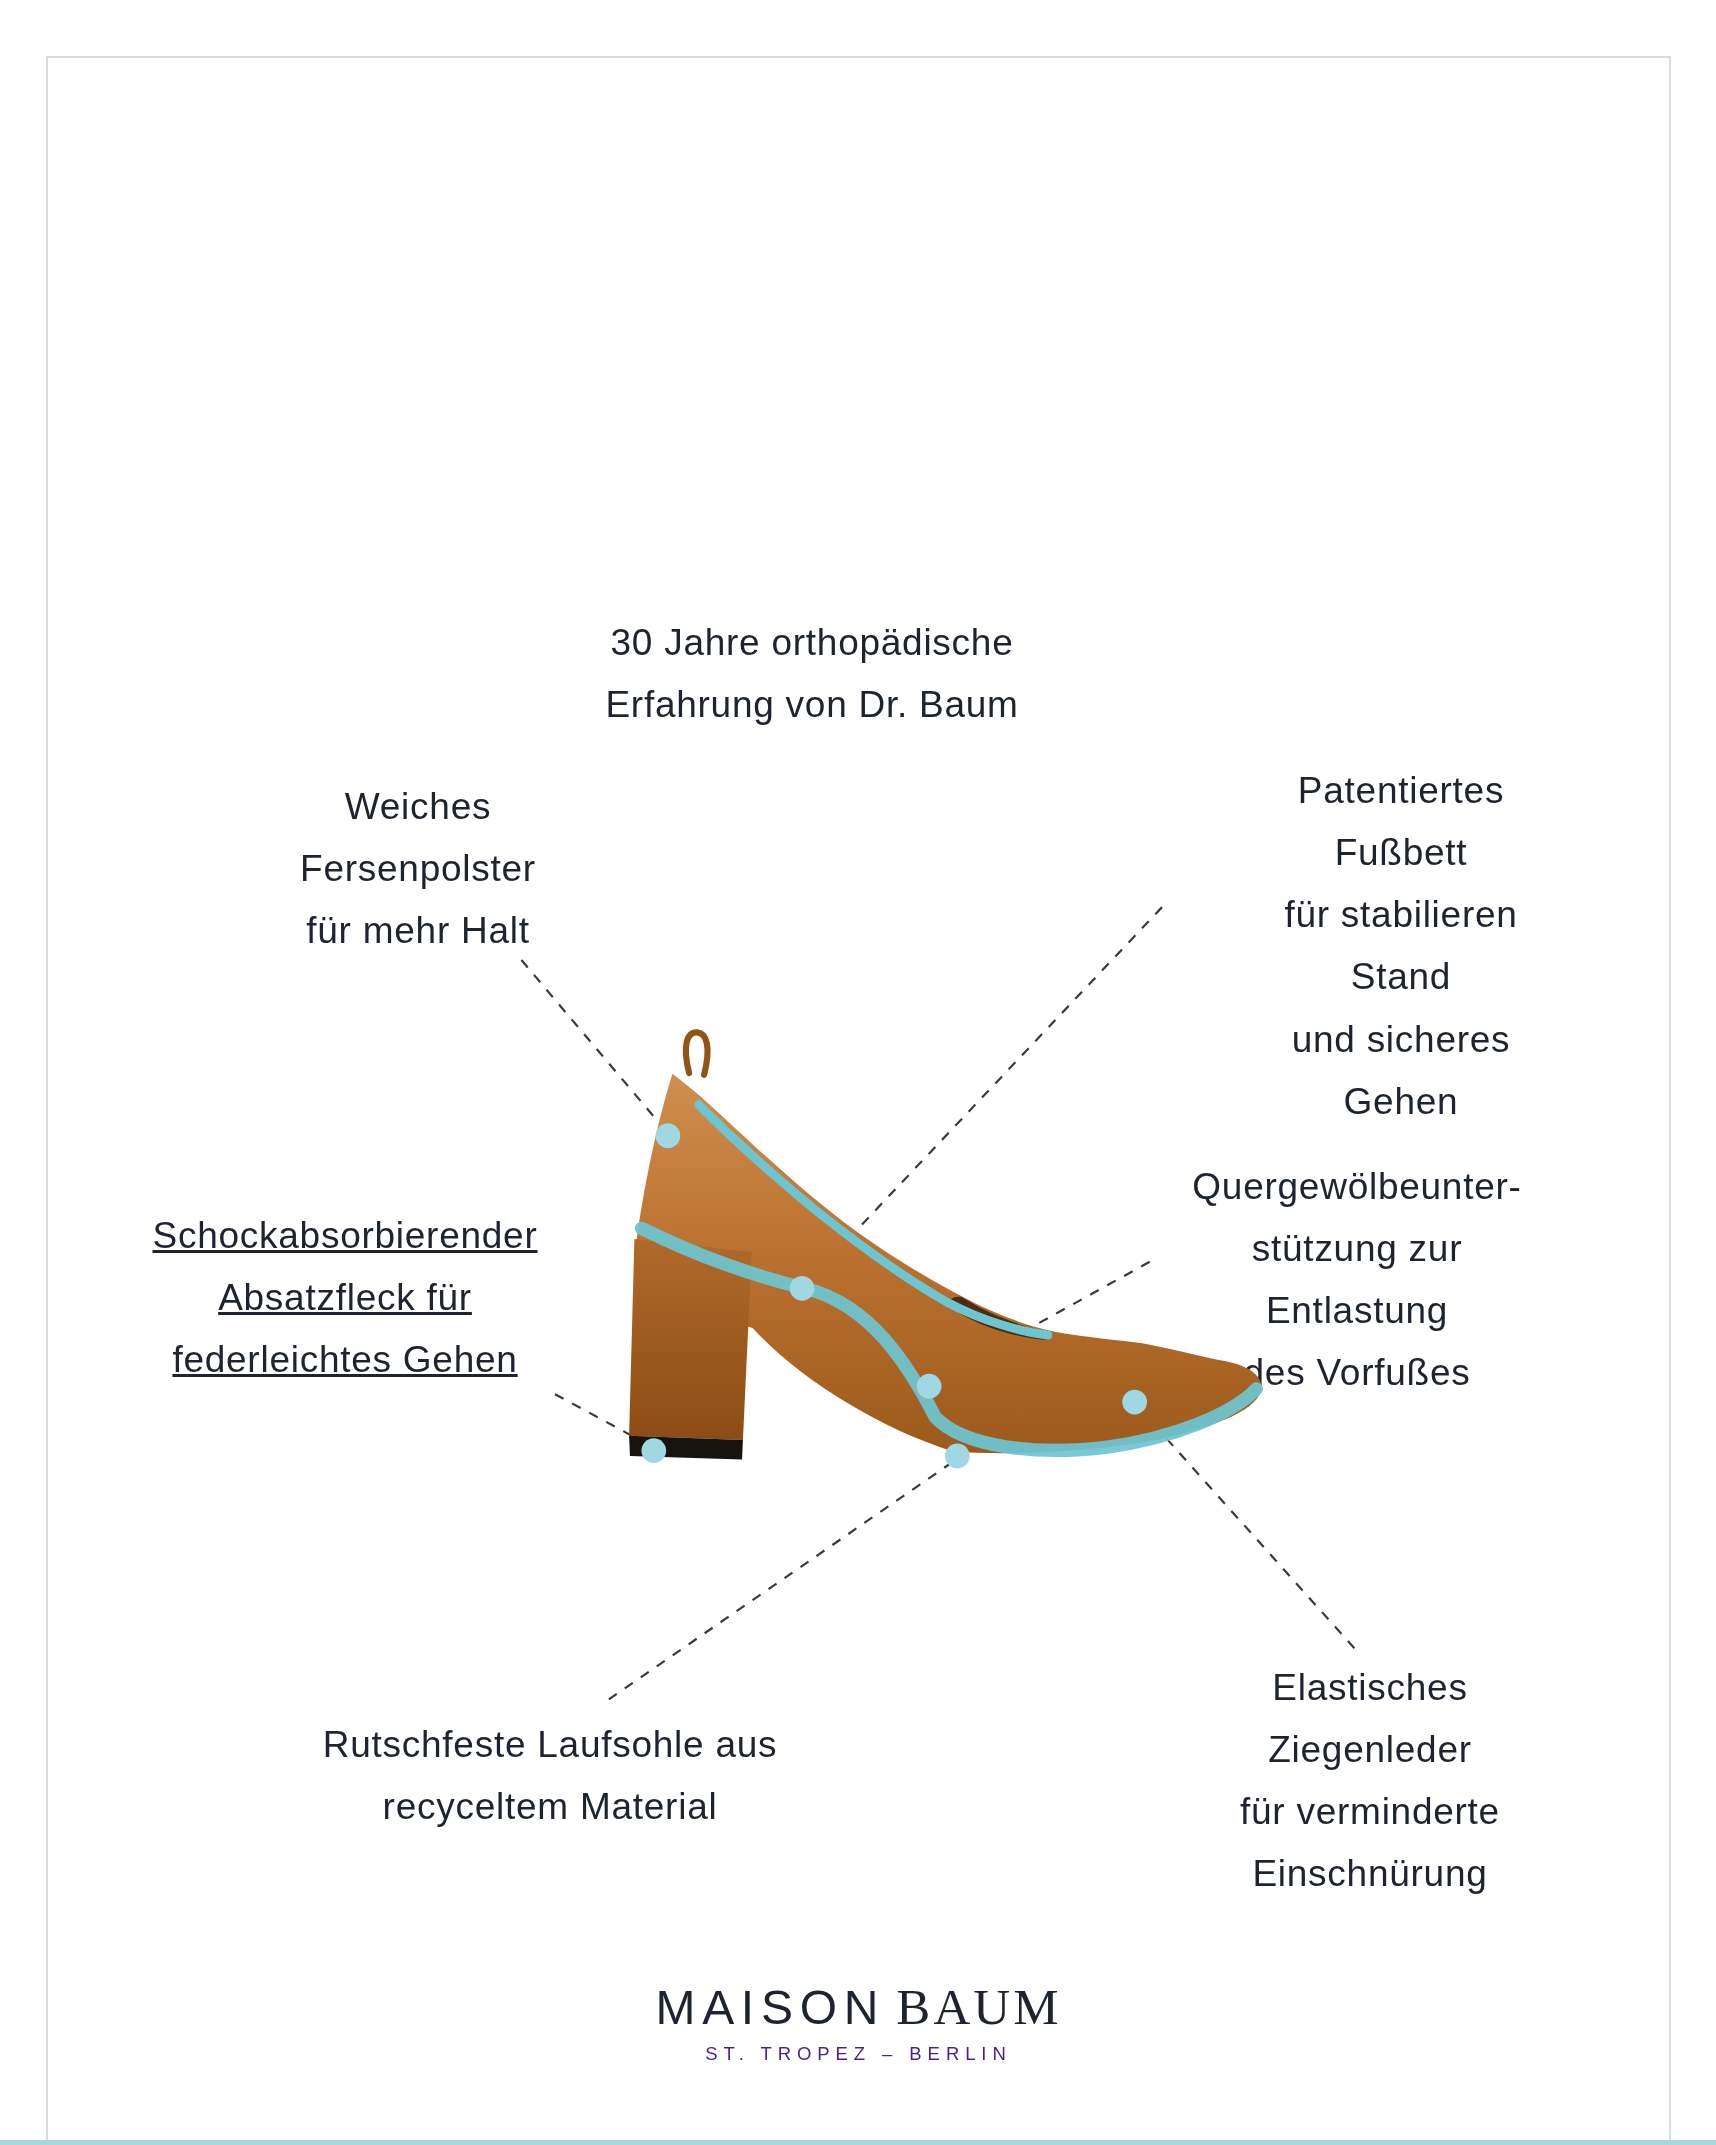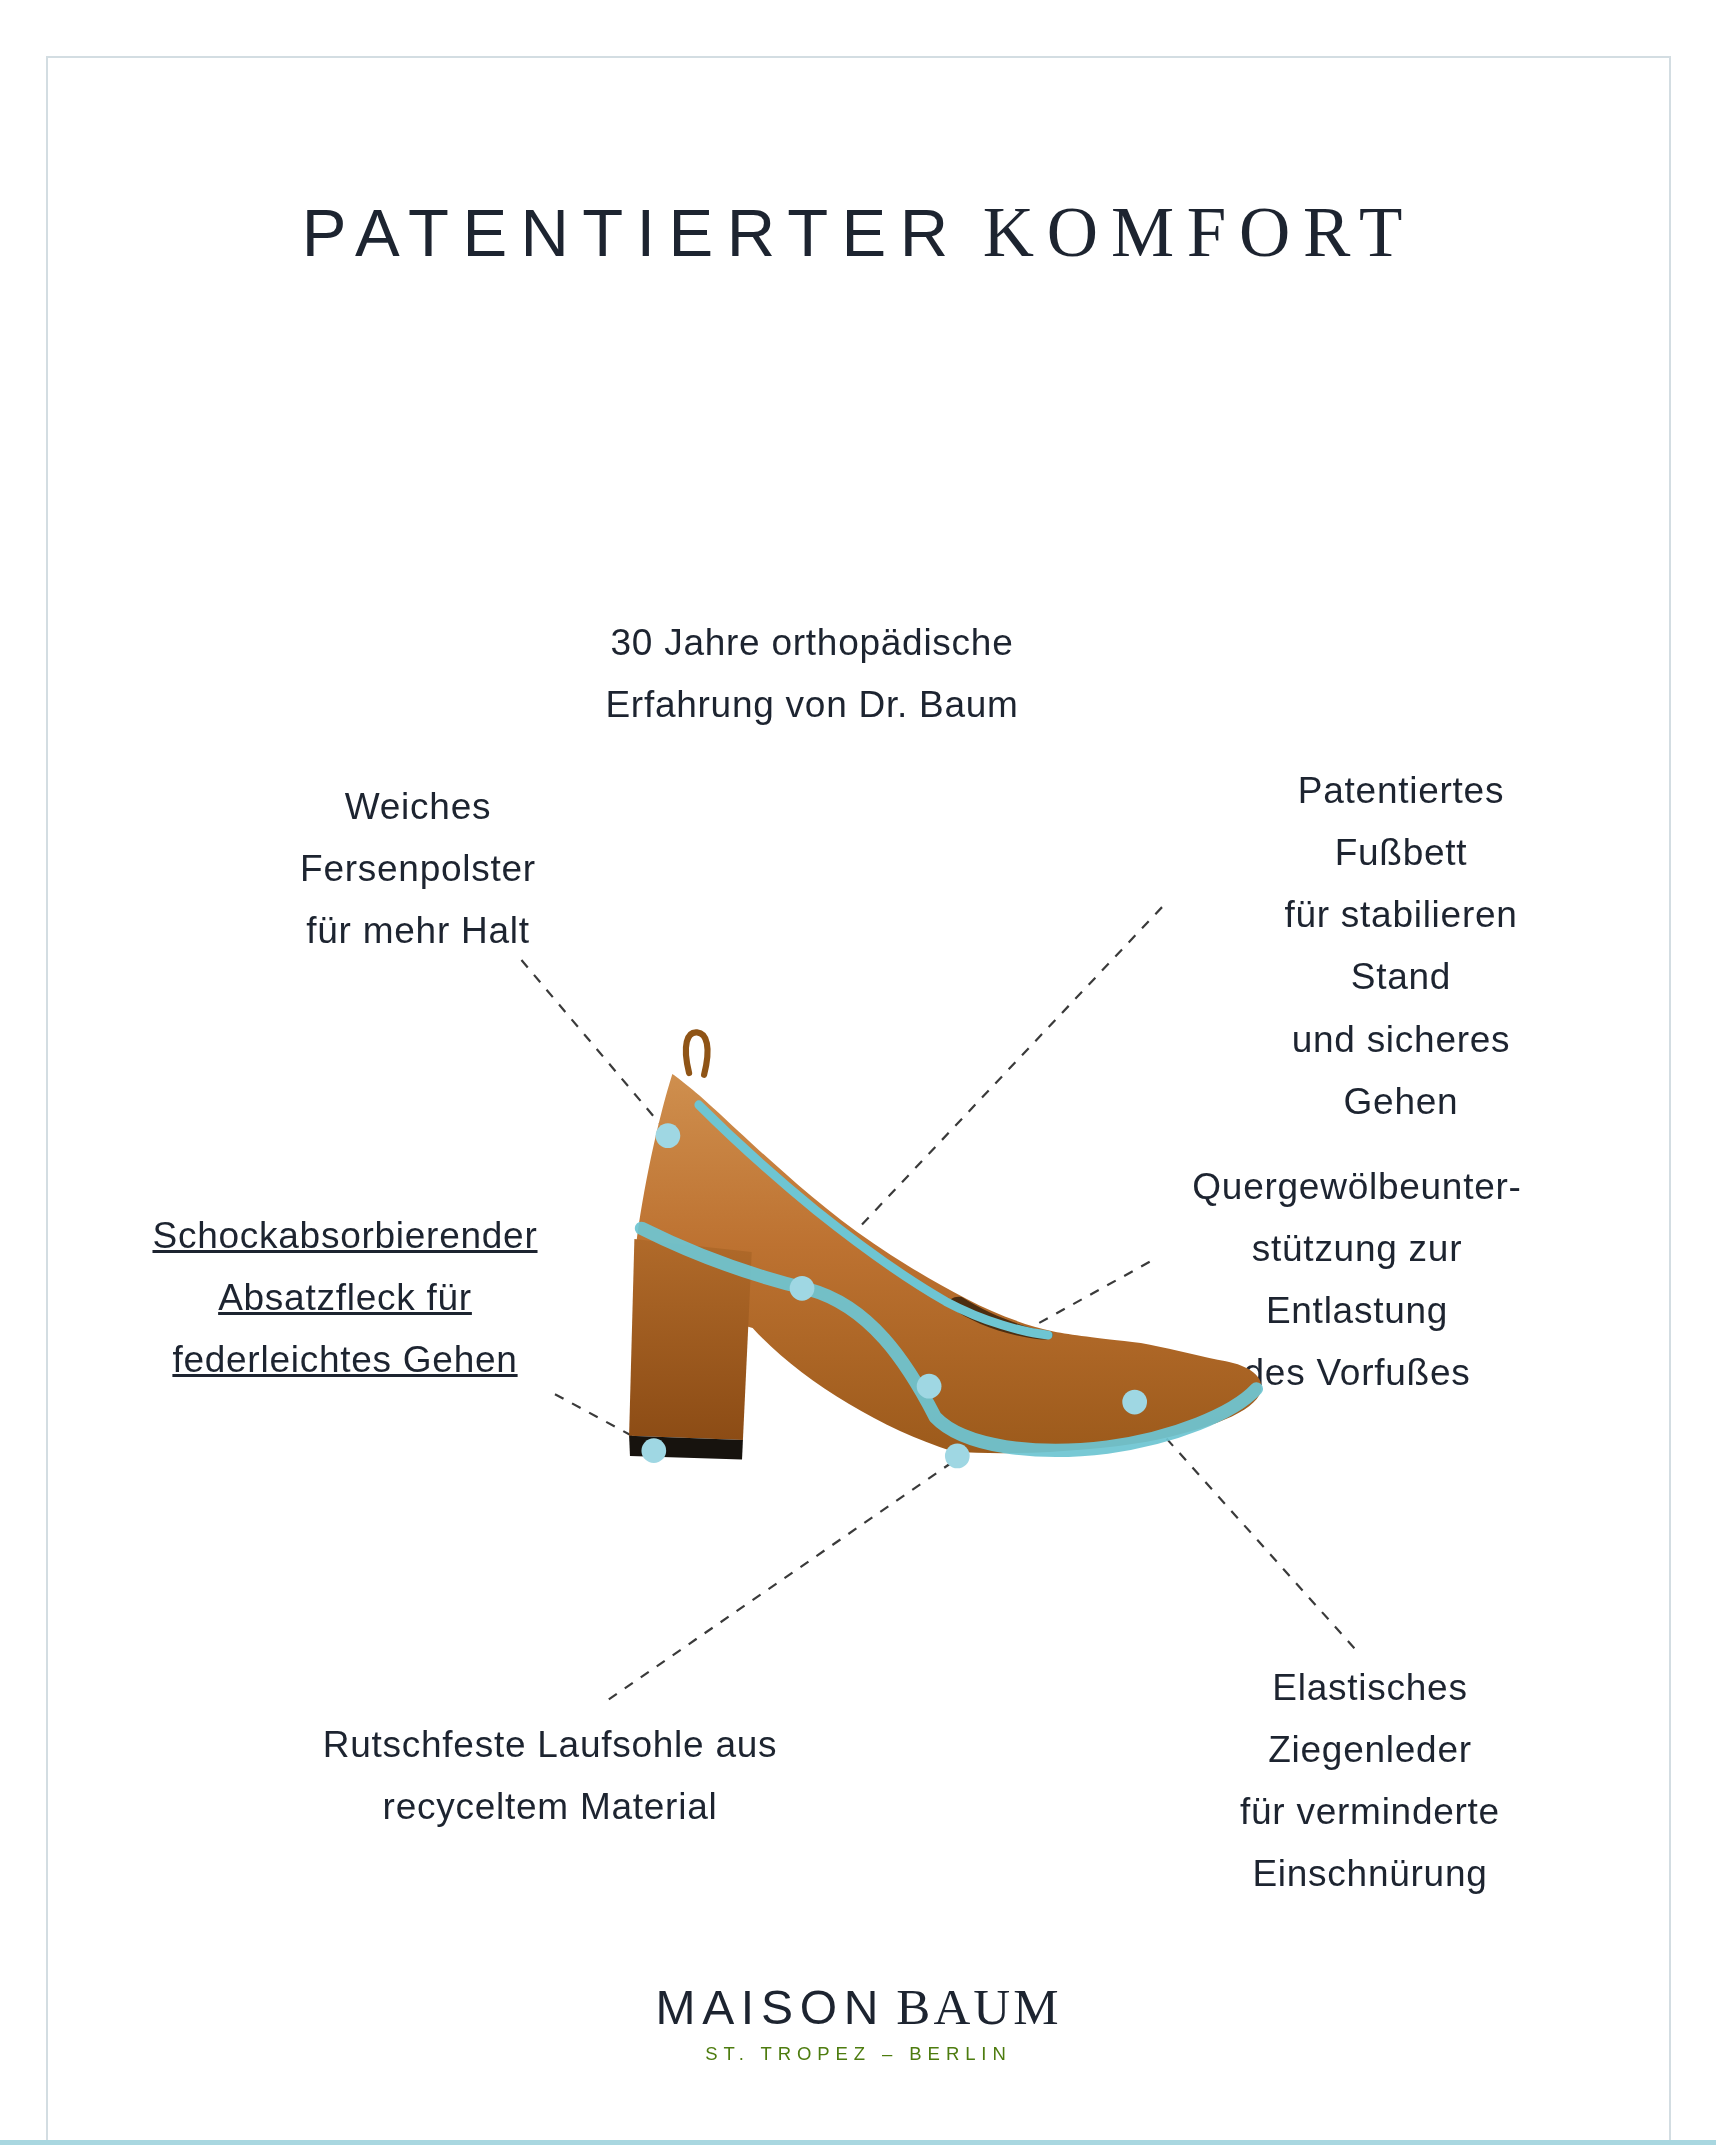--- a/index.html
+++ b/index.html
@@ -87,34 +87,31 @@
     font-size:51px;
     letter-spacing:.06em;
     margin-left:.22em;
   }
   .tagline{
     position:absolute;
     top:2043px;left:0;right:0;
     text-align:center;
     font-size:18.5px;
     letter-spacing:.32em;
-    color:#4d7c0f;
+    color:#4c1d95;
   }
 </style>
 </head>
 <body>
 
 <div class="page">
 
   <div class="frame"></div>
   <div class="bottom-bar"></div>
 
-  <div class="title">
-    <span class="title-sans">PATENTIERTER</span><span class="title-serif">KOMFORT</span>
-  </div>
 
   <div class="label" style="left:812px;top:612px;">30 Jahre orthopädische
 Erfahrung von Dr. Baum</div>
   <div class="label" style="left:390px;top:776px;margin-left:28px;">Weiches
 Fersenpolster
 für mehr Halt</div>
   <div class="label" style="left:1401px;top:760px;">Patentiertes Fußbett
 für stabilieren Stand
 und sicheres Gehen</div>
   <div class="label" style="left:345px;top:1205px;text-decoration:underline;">Schockabsorbierender

